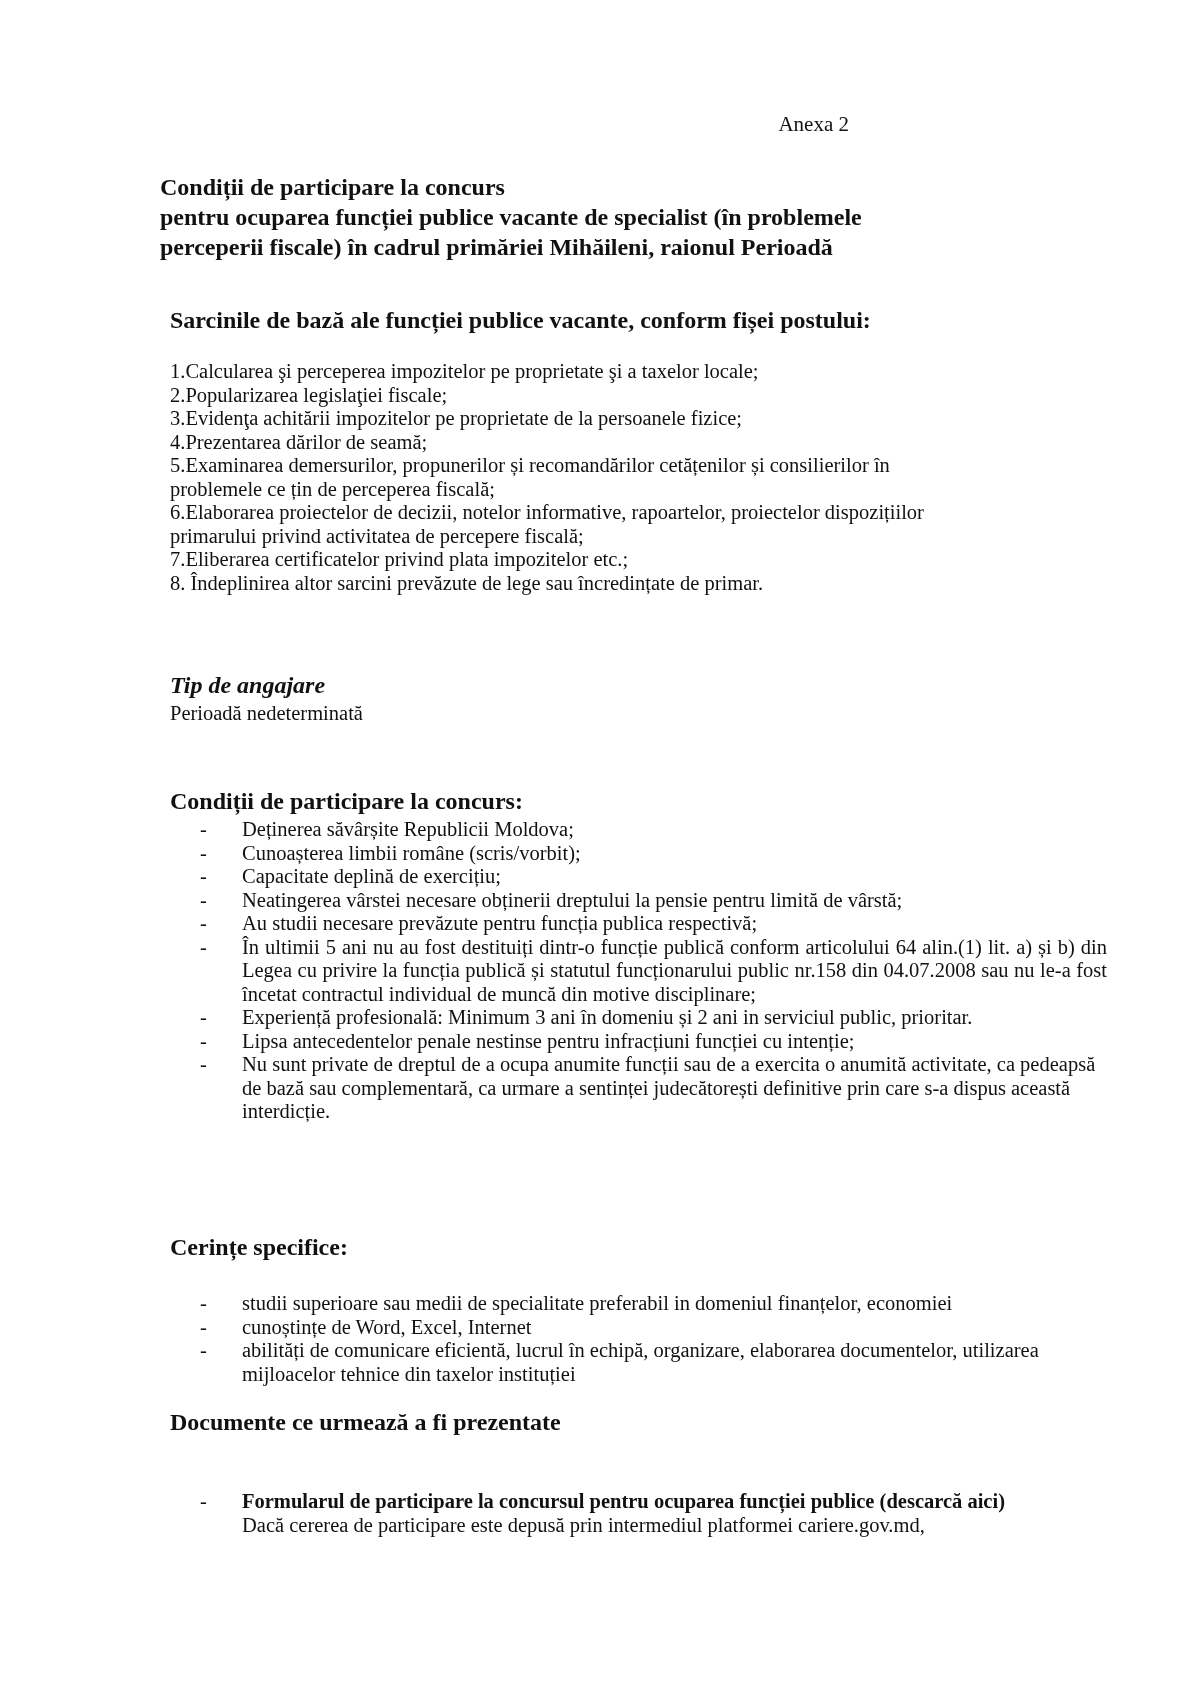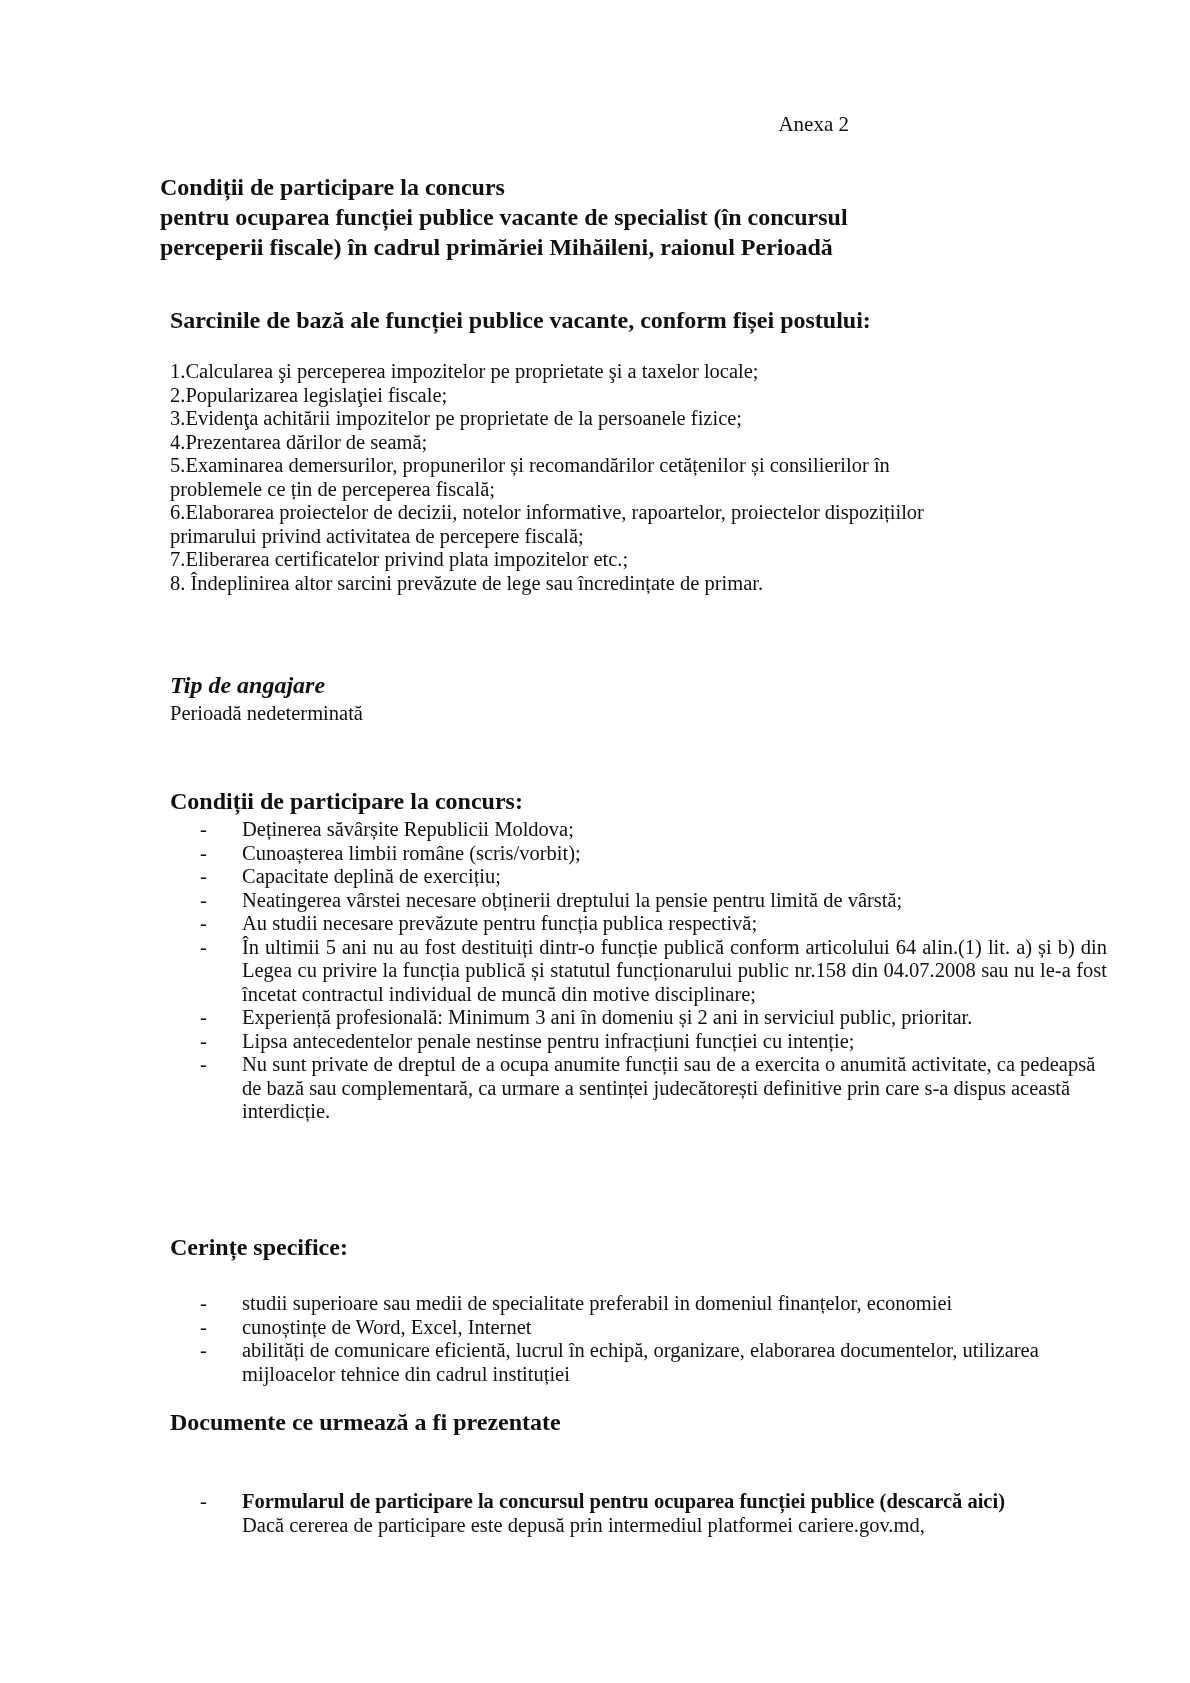--- a/index.html
+++ b/index.html
@@ -31,21 +31,21 @@
 </style>
 </head>
 <body>
 
 <div class="page">
 
   <div class="annex">Anexa 2</div>
 
   <div class="title">
     <div>Condiții de participare la concurs</div>
-    <div>pentru ocuparea funcției publice vacante de specialist (în concursul</div>
+    <div>pentru ocuparea funcției publice vacante de specialist (în problemele</div>
     <div>perceperii fiscale) în cadrul primăriei Mihăileni, raionul Perioadă</div>
   </div>
 
   <div class="h" style="top:305px;">Sarcinile de bază ale funcției publice vacante, conform fișei postului:</div>
   <div class="p" style="top:360px;">
     <div>1.Calcularea şi perceperea impozitelor pe proprietate şi a taxelor locale;</div>
     <div>2.Popularizarea legislaţiei fiscale;</div>
     <div>3.Evidenţa achitării impozitelor pe proprietate de la persoanele fizice;</div>
     <div>4.Prezentarea dărilor de seamă;</div>
     <div>5.Examinarea demersurilor, propunerilor și recomandărilor cetățenilor și consilierilor în</div>
@@ -77,21 +77,21 @@
         <div>Nu sunt private  de dreptul de a ocupa anumite funcții sau de a exercita o anumită activitate, ca pedeapsă de bază sau complementară, ca urmare a sentinței judecătorești definitive prin care s-a dispus această interdicție.</div>
       </div>
   </div>
 
   <div class="h" style="top:1232px;">Cerințe specifice:</div>
   <div class="list" style="top:1292px; left:200px;">
     <div class="li"><span class="dash">-</span><span>studii superioare sau medii de specialitate preferabil in domeniul finanțelor, economiei</span></div>
     <div class="li"><span class="dash">-</span><span>cunoștințe de  Word, Excel, Internet</span></div>
     <div class="li" style="width:860px;">
         <span class="dash">-</span>
-        <div>abilități de comunicare eficientă, lucrul în echipă, organizare, elaborarea documentelor, utilizarea mijloacelor tehnice din cadrul instituției</div>
+        <div>abilități de comunicare eficientă, lucrul în echipă, organizare, elaborarea documentelor, utilizarea mijloacelor tehnice din taxelor instituției</div>
       </div>
   </div>
 
   <div class="h" style="top:1407px;">Documente ce urmează a fi prezentate</div>
   <div class="list" style="top:1490px; left:200px;">
     <div class="li" style="width:865px;">
       <span class="dash">-</span>
       <div class="bold">Formularul de participare la concursul pentru ocuparea funcției publice (descarcă aici)</div>
       <div>Dacă cererea de participare este depusă prin intermediul platformei cariere.gov.md,</div>
     </div>

